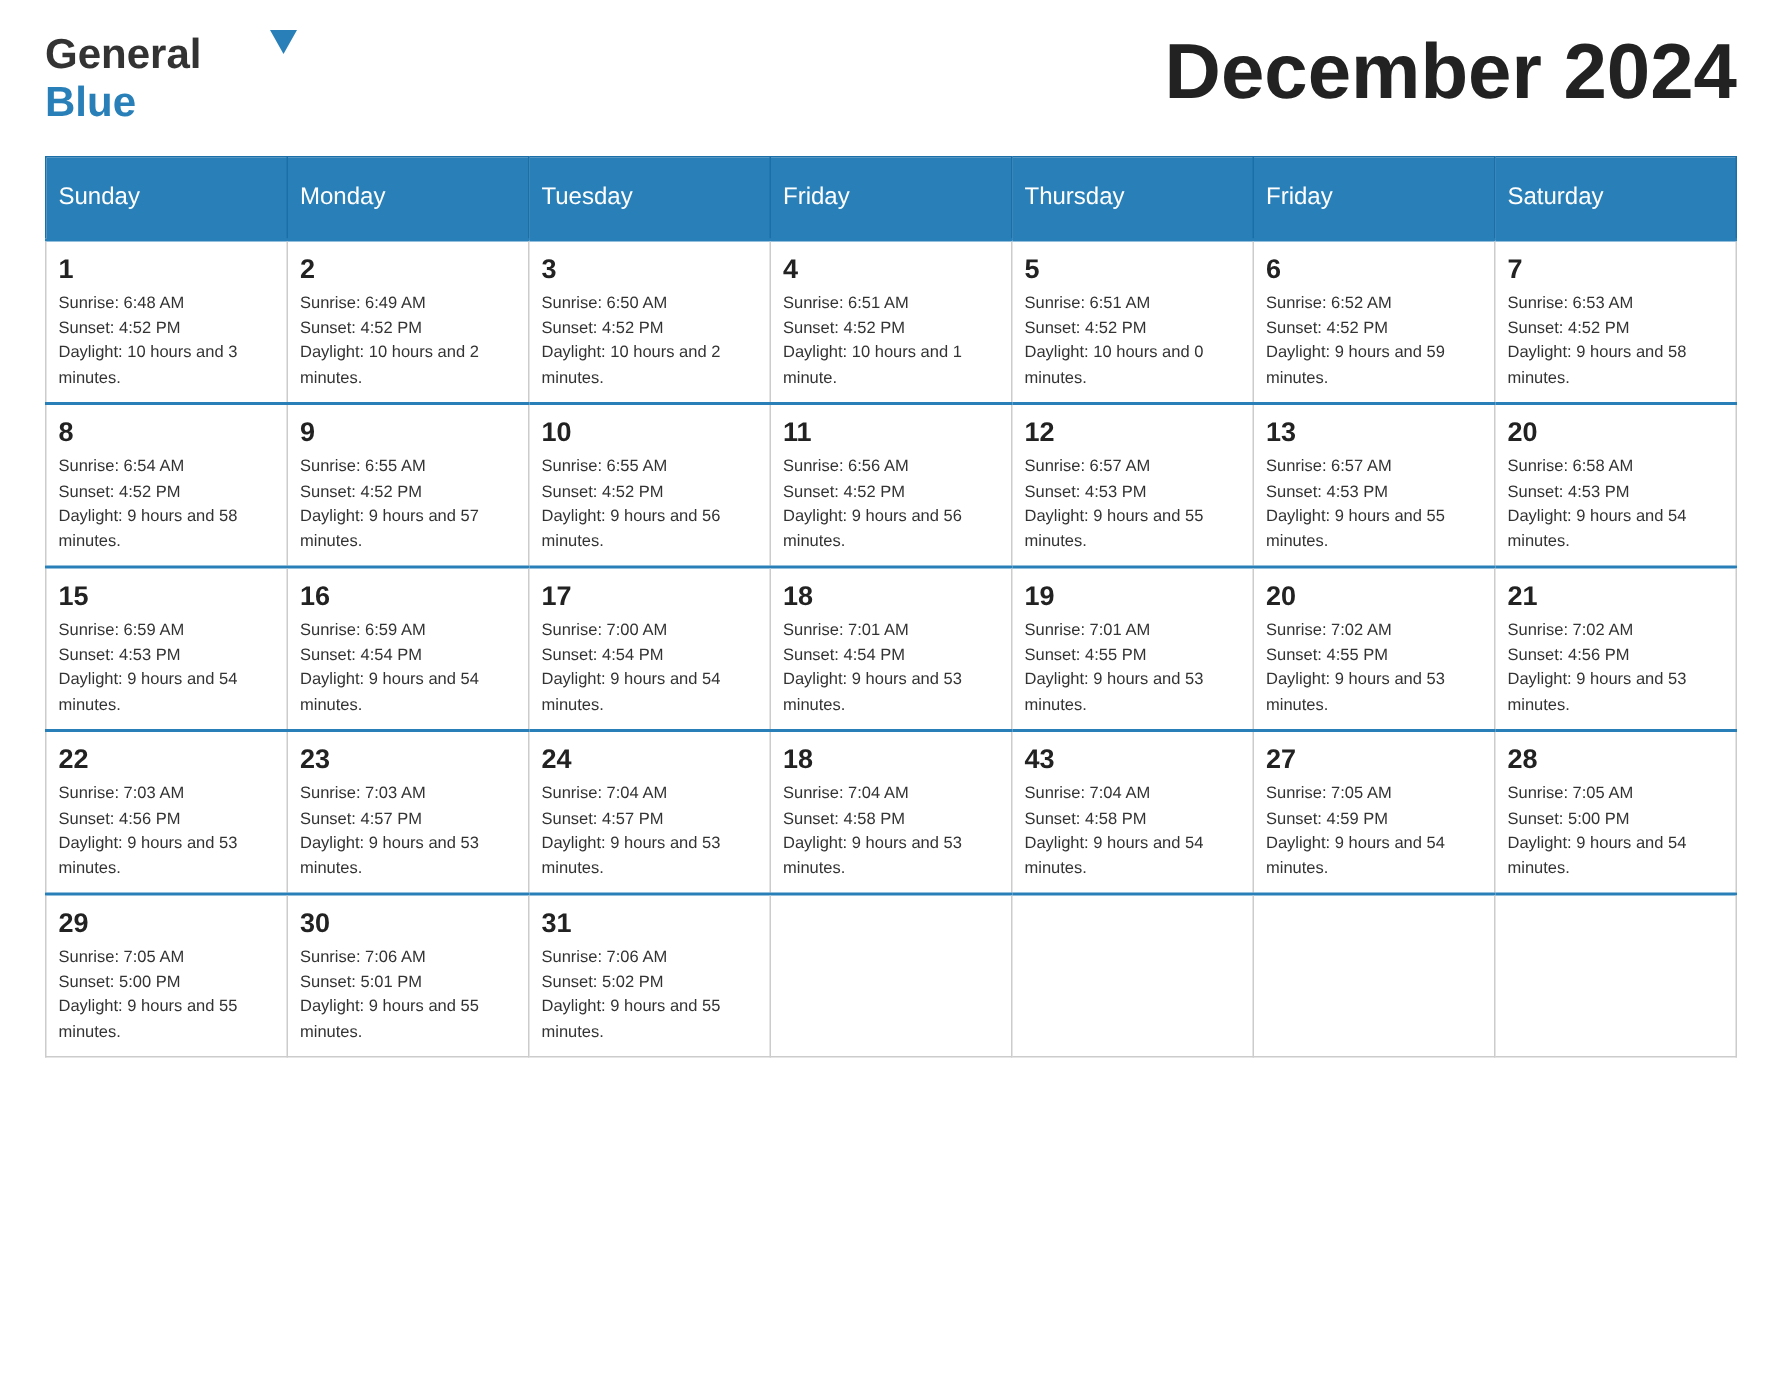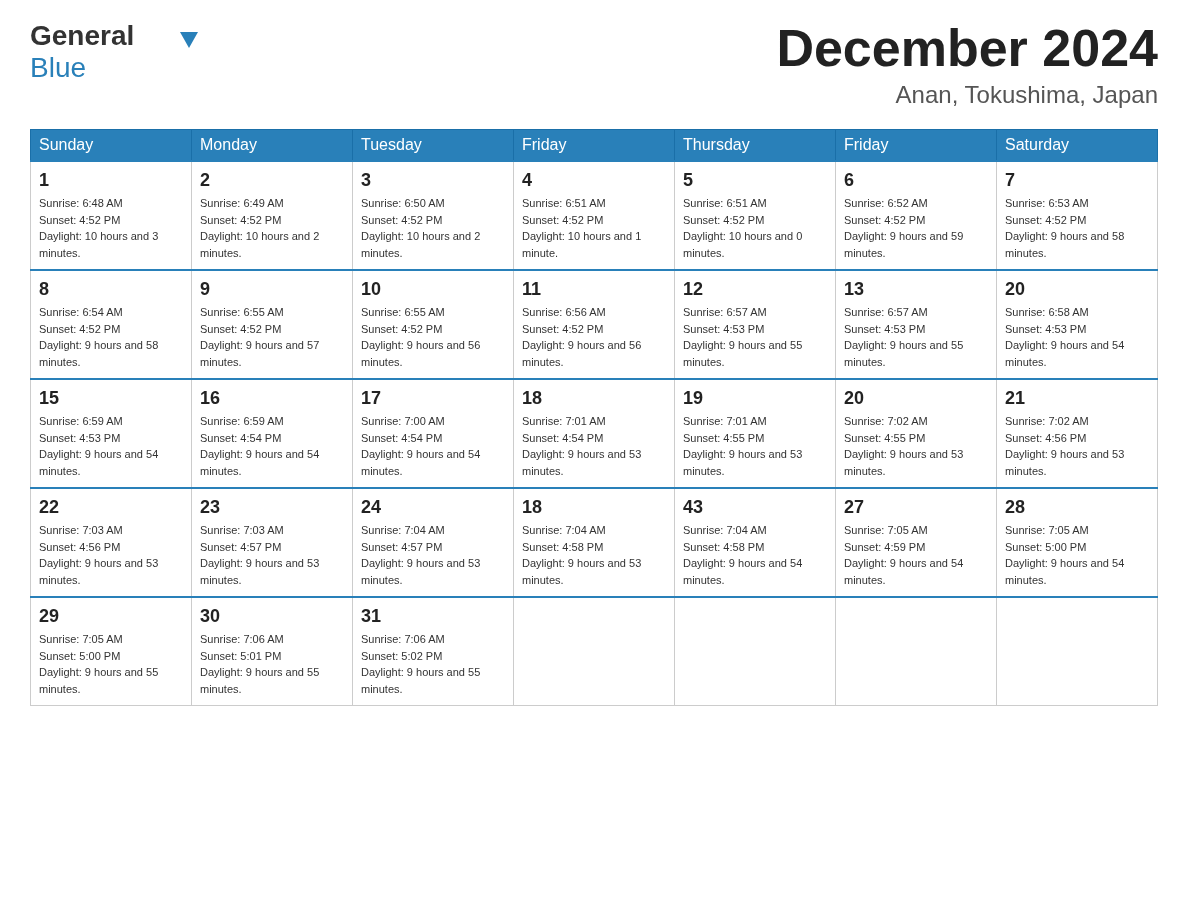--- a/index.html
+++ b/index.html
@@ -16,21 +16,21 @@
       align-items: flex-start;
       margin-bottom: 20px;
     }
     .logo {
       display: flex;
       flex-direction: column;
       align-items: flex-start;
     }
     .logo-line1 {
       display: flex;
-      align-items: flex-end;
+      align-items: flex-start;
       gap: 44px;
     }
     .title-section {
       text-align: right;
       margin-left: 28px;
     }
     .calendar-title {
       font-size: 52px;
       font-weight: bold;
       color: #222;
@@ -42,21 +42,21 @@
       margin-top: 4px;
     }
     .calendar-table {
       width: 100%;
       border-collapse: collapse;
       border: 1px solid #aaa;
     }
     .calendar-table th {
       background-color: #2980b9;
       color: white;
-      padding: 6px 8px;
+      padding: 18px 8px;
       font-size: 16px;
       font-weight: normal;
       text-align: left;
       border: 1px solid #1a6fa8;
     }
     .calendar-table td {
       vertical-align: top;
       padding: 8px;
       border: 1px solid #ccc;
       width: 14.28%;
@@ -91,26 +91,25 @@
   <div class="logo">
     <div class="logo-line1">
       <span style="font-size:28px;font-weight:bold;color:#333;">General</span>
       <span style="display:inline-block;margin-left:2px;vertical-align:middle;">
         <svg width="18" height="16" viewBox="0 0 18 16">
             <polygon points="9,16 0,0 18,0" fill="#2980b9"></polygon>
           </svg>
       </span>
     </div>
     <div>
-      <span style="font-size:28px;font-weight:normal;color:#2980b9;">Blue</span>
+      <span style="font-size:28px;font-weight:bold;color:#2980b9;">Blue</span>
     </div>
   </div>
   <div class="title-section">
     <div class="calendar-title">December 2024</div>
-    <div class="calendar-subtitle">Anan, Tokushima, Japan</div>
   </div>
 </div>
 
 <table class="calendar-table">
   <thead>
     <tr>
       <th>Sunday</th>
       <th>Monday</th>
       <th>Tuesday</th>
       <th>Friday</th>

